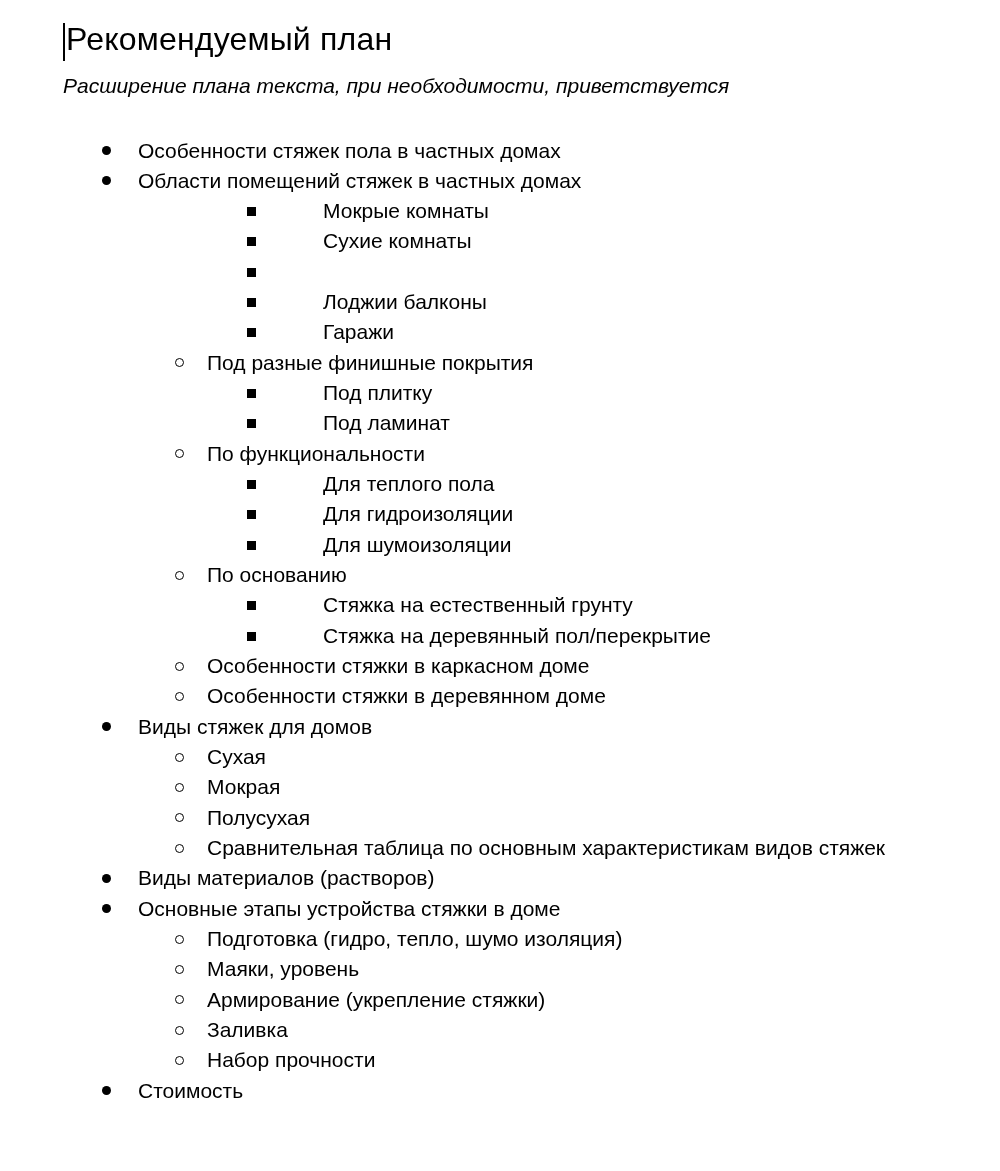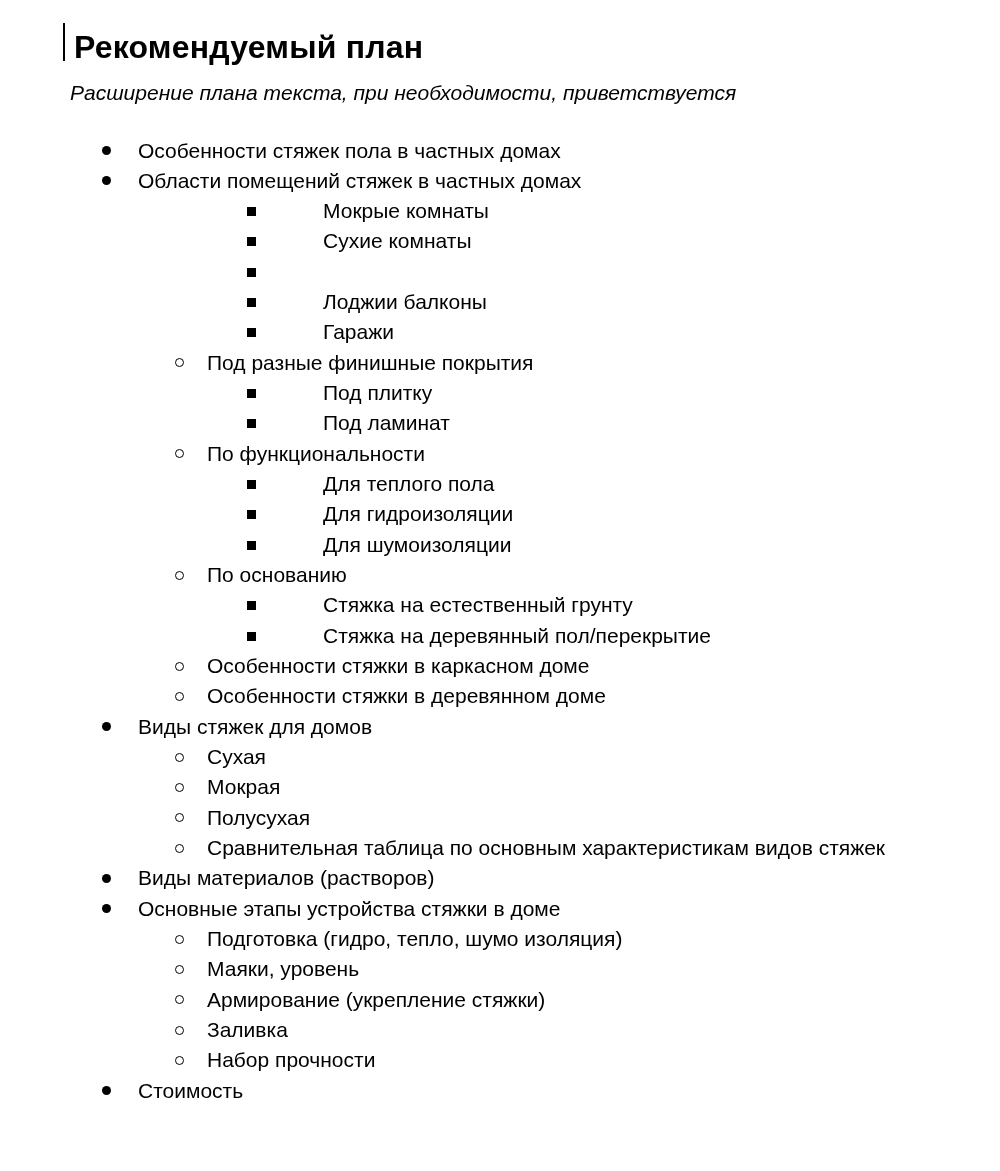--- a/index.html
+++ b/index.html
@@ -21,31 +21,31 @@
     left: 63px;
     top: 23px;
     width: 2px;
     height: 38px;
     background: #000000;
   }
   .title {
     position: absolute;
     left: 66px;
     top: 21px;
-    margin: 8px;
+    margin: 0;
     font-size: 32px;
-    font-weight: 700;
+    font-weight: 400;
     letter-spacing: 0.2px;
     white-space: nowrap;
   }
   .subtitle {
     position: absolute;
     left: 63px;
     top: 74px;
-    margin: 7px;
+    margin: 0;
     font-size: 21px;
     font-style: italic;
     white-space: nowrap;
   }
   .outline {
     position: absolute;
     left: 0;
     top: 135.5px;
     width: 1000px;
   }

